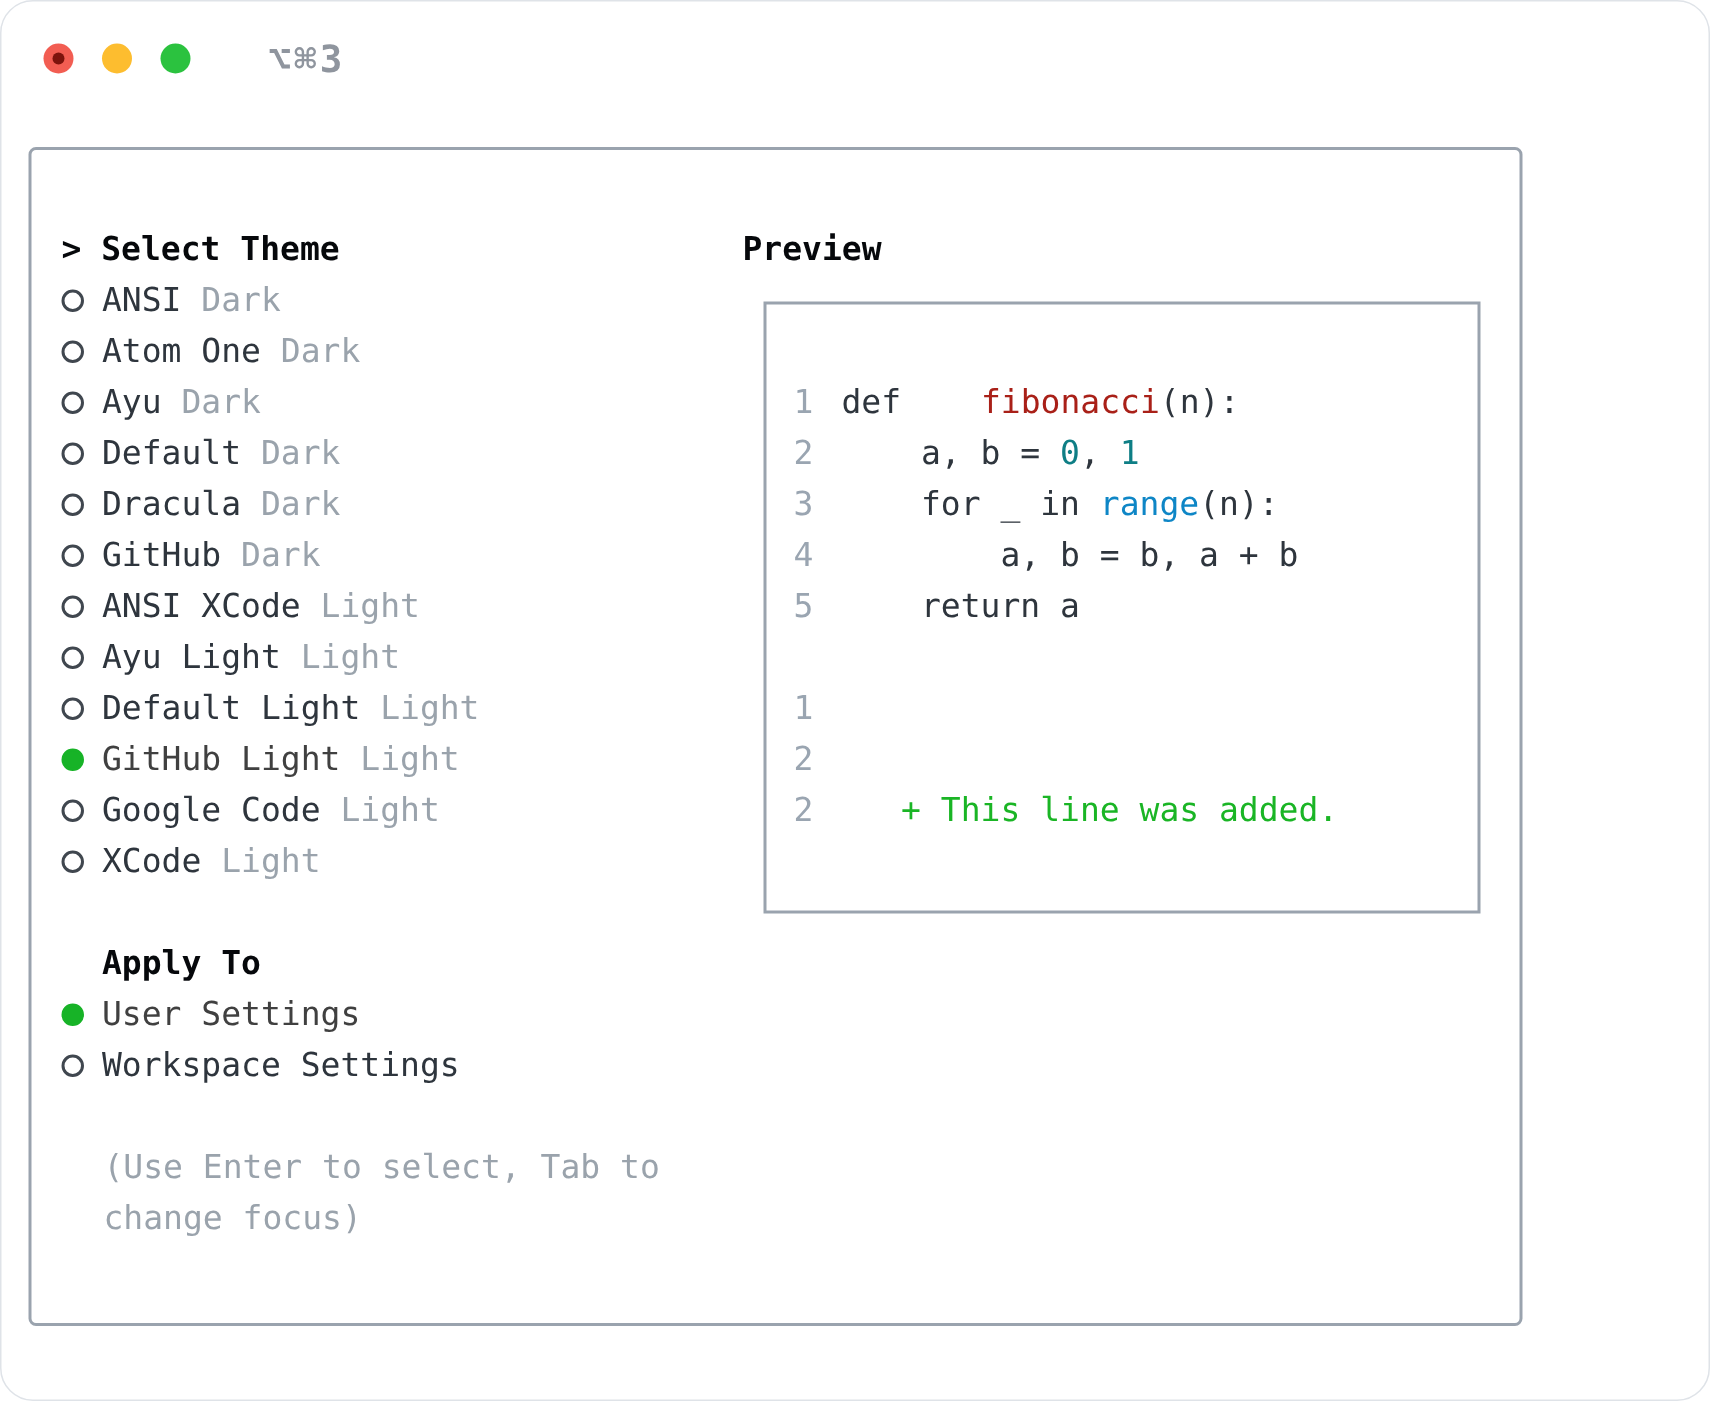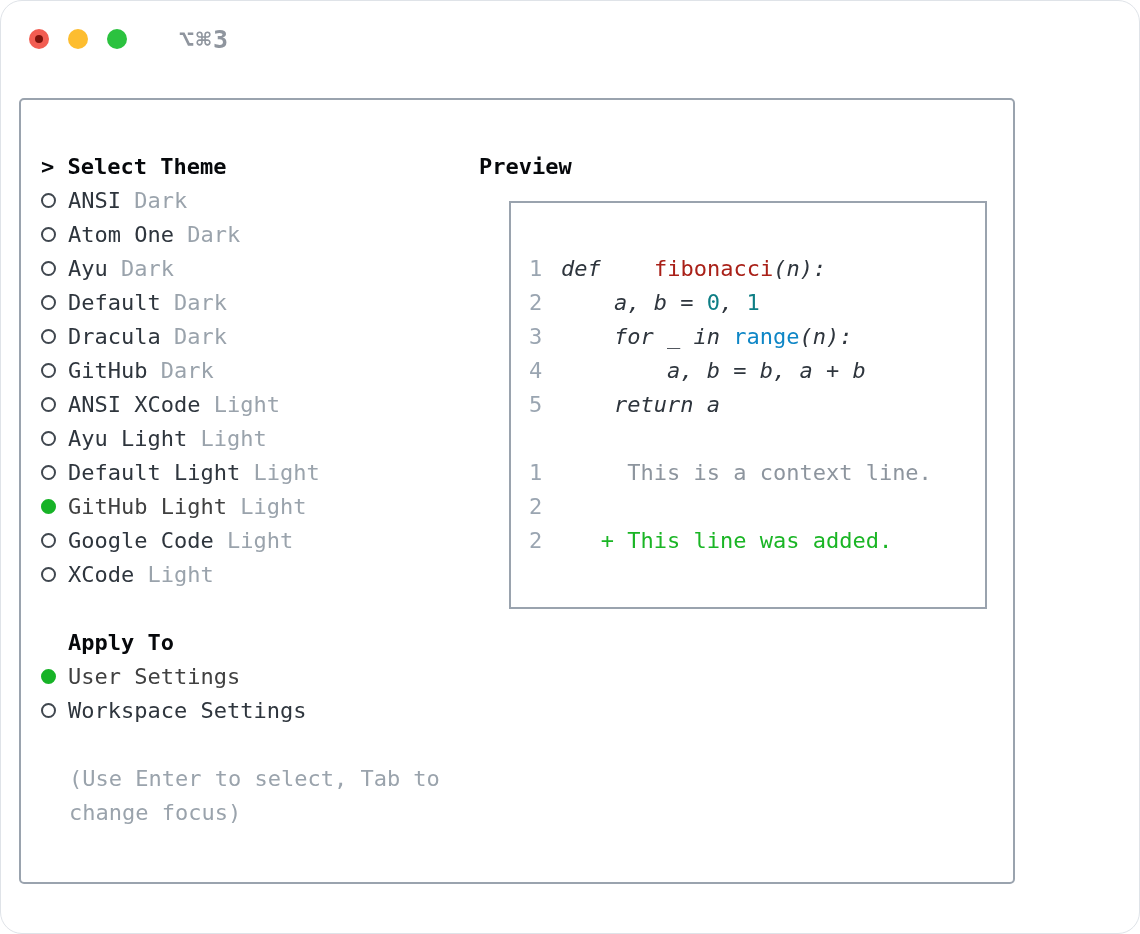--- a/index.html
+++ b/index.html
@@ -48,29 +48,29 @@
     flex: none; width: 15px; height: 15px; border: 2px solid #40474f;
     border-radius: 50%; margin-right: 12px; background: transparent;
   }
   .radio.sel { background: #17b327; border-color: #17b327; }
   .name.sel  { color: #404040; }
   .suffix    { color: #9aa3ac; }
   .apply-header { padding-left: 27px; }
   .hint { color: #9aa3ac; margin-left: 28px; }
   .spacer { height: 34px; }
   
-  .preview-title { position: absolute; left: 458px; top: 49px; }
+  .preview-title { position: absolute; left: 474px; top: 49px; }
   .pbox {
     position: absolute; left: 488px; top: 101px; width: 478px; height: 408px;
     border: 2px solid #9aa3ae; background: #ffffff;
     padding: 48px 0 0 18px; overflow: hidden;
   }
   .pline { height: 34px; display: flex; align-items: center; font-size: 22px; white-space: pre; }
   .ln { flex: none; width: 20px; margin-right: 12px; color: #9aa5b1; }
-  .tok-code    { color: #2e353d; font-style: italic; }
+  .tok-code    { color: #2e353d; }
   .tok-func    { color: #a92018; margin-left: 40px; }
   .tok-num     { color: #0e7e85; }
   .tok-builtin { color: #0e86c6; }
   .diff-context { color: #8d959e; }
   .diff-deleted { color: #c53a2e; }
   .diff-added   { color: #1ab525; text-align: center; }
 </style>
 </head>
 <body>
 
@@ -131,20 +131,20 @@
     <div class="pbox">
       <div>
           <div class="pline"><span class="ln">1</span><span class="tok-code">def </span><span class="tok-func">fibonacci</span><span class="tok-code">(n):</span></div>
           <div class="pline"><span class="ln">2</span><span class="tok-code">    a, b = </span><span class="tok-num">0</span><span class="tok-code">, </span><span class="tok-num">1</span></div>
           <div class="pline"><span class="ln">3</span><span class="tok-code">    for _ in </span><span class="tok-builtin">range</span><span class="tok-code">(n):</span></div>
           <div class="pline"><span class="ln">4</span><span class="tok-code">        a, b = b, a + b</span></div>
           <div class="pline"><span class="ln">5</span><span class="tok-code">    return a</span></div>
         </div>
       <div class="spacer"></div>
       <div>
-          <div class="pline"><span class="ln">1</span><span class="diff-context">     This is a context line.</span></div>
+          <div class="pline"><span class="ln">1</span></div>
           <div class="pline"><span class="ln">2</span></div>
           <div class="pline"><span class="ln">2</span><span class="diff-added">   + This line was added.</span></div>
         </div>
     </div>
 
   </div>
 </div>
 
 </body></html>

